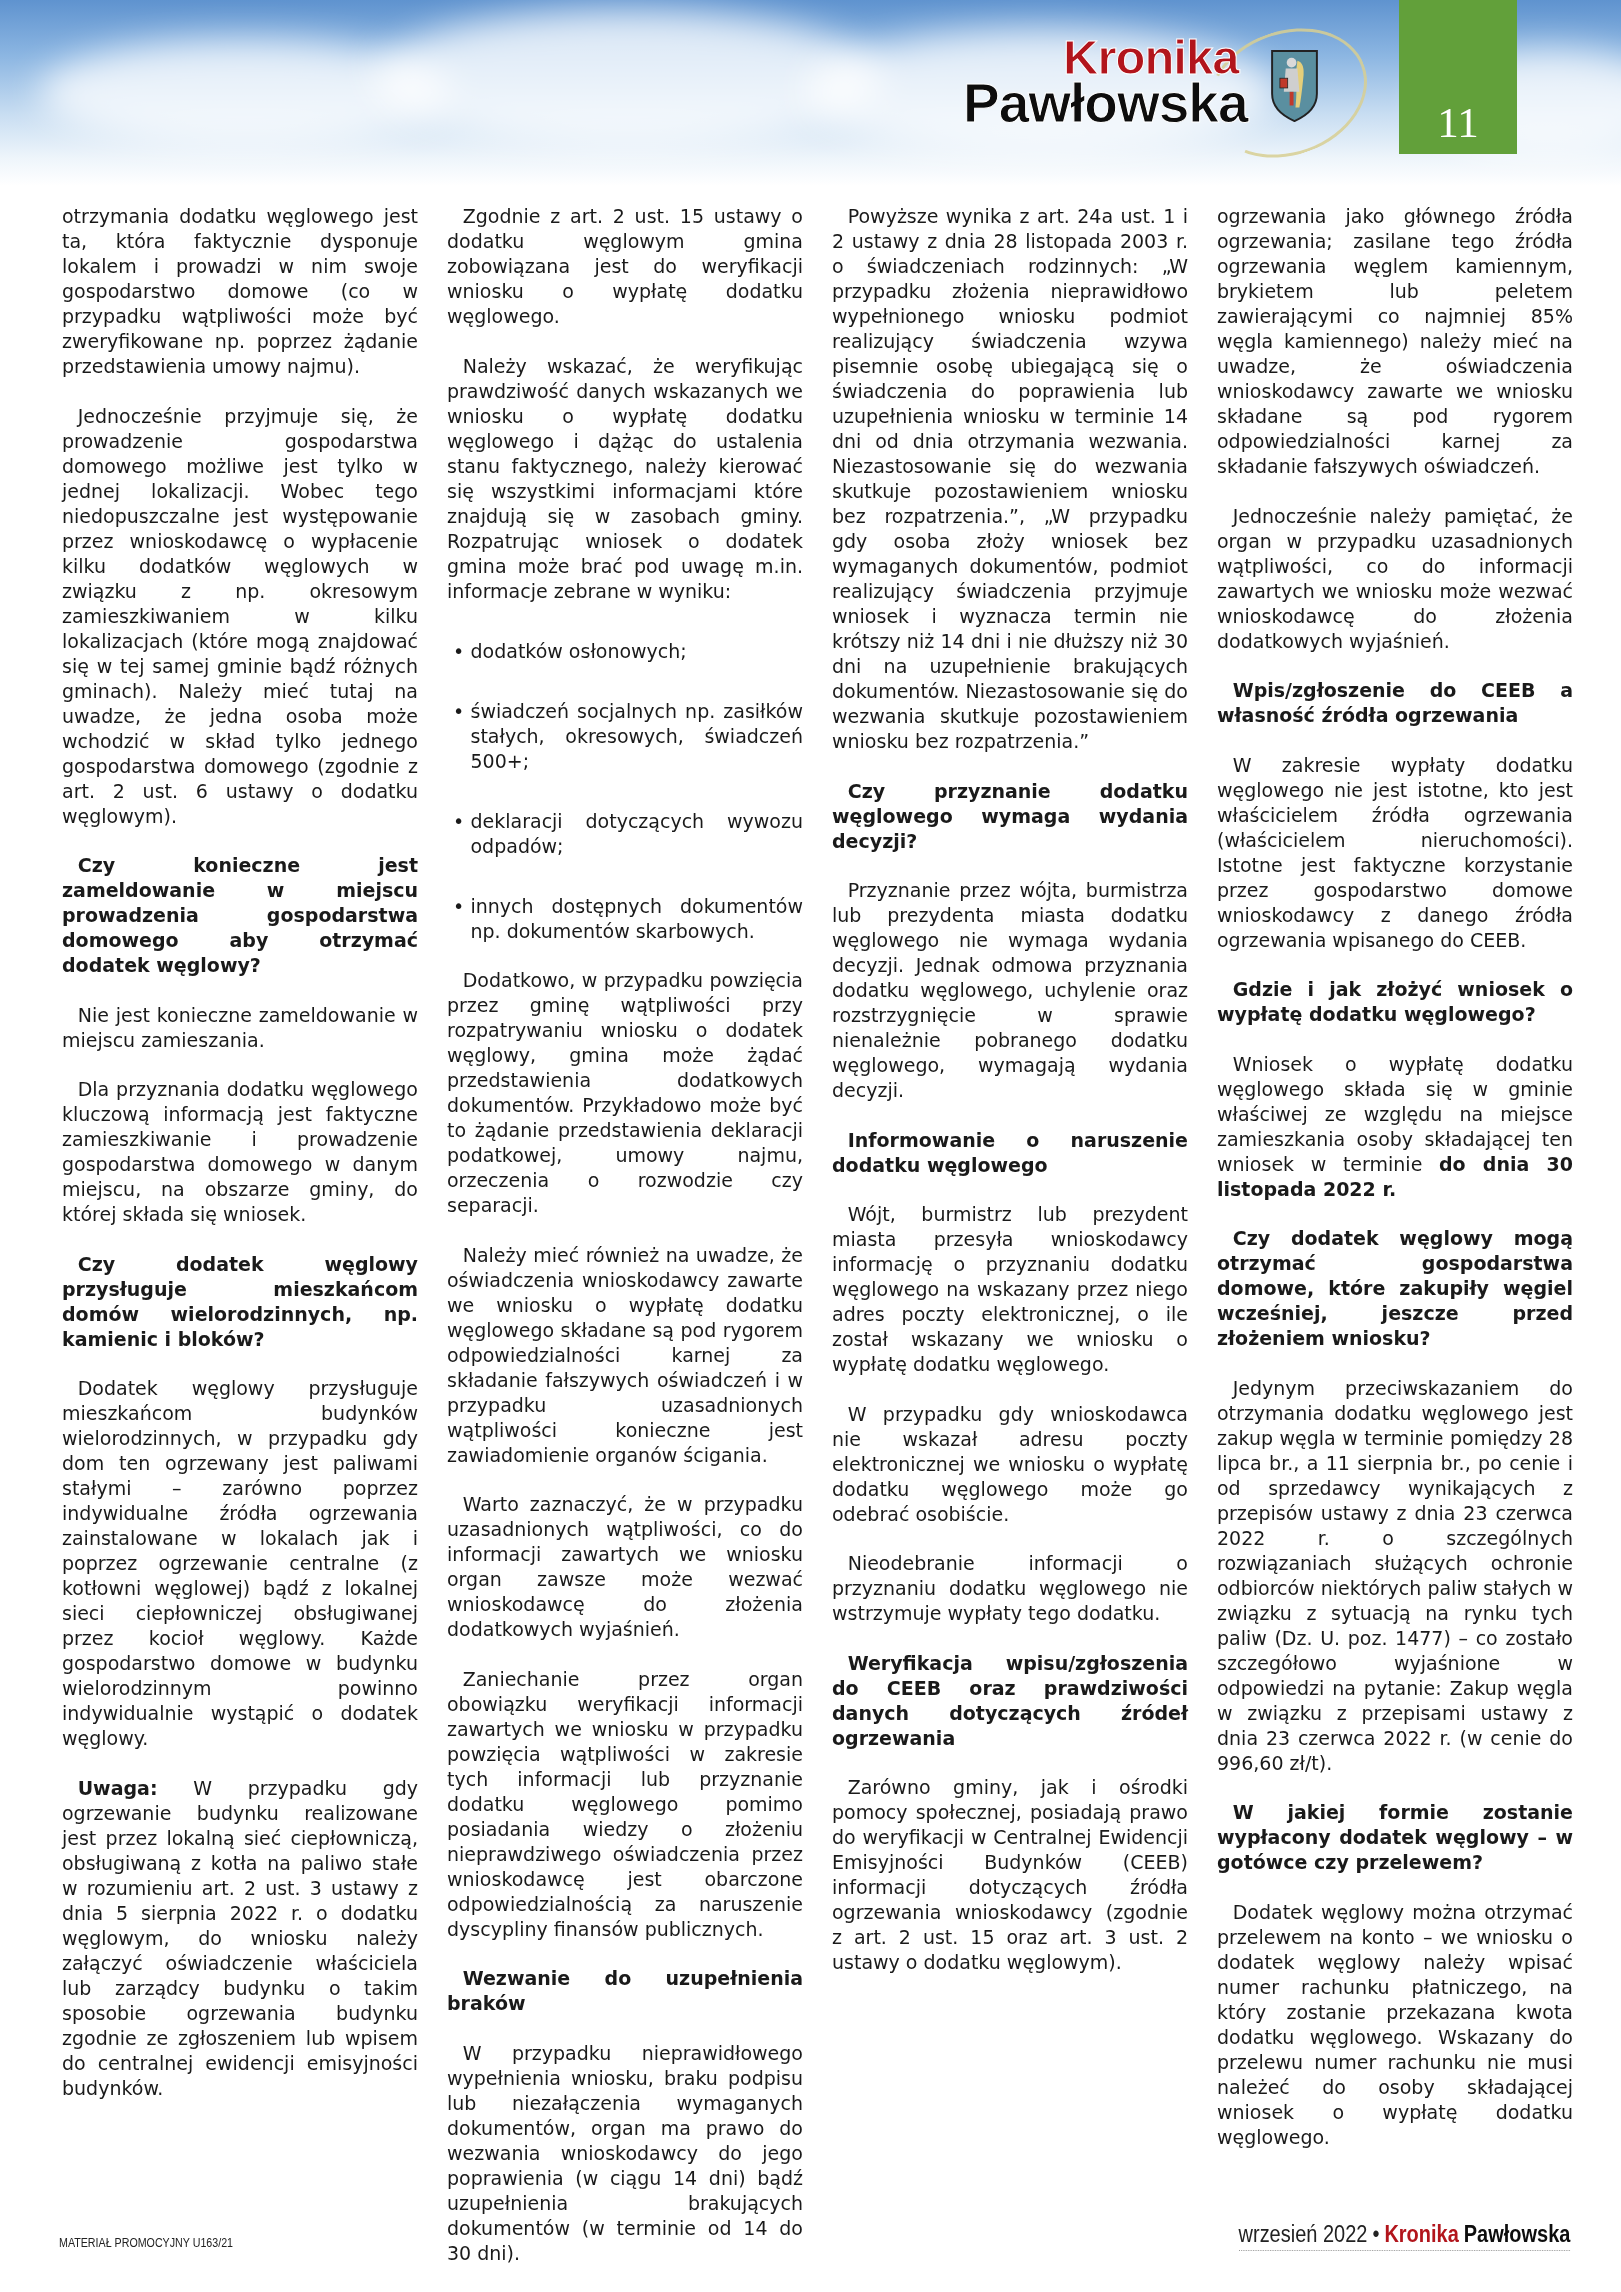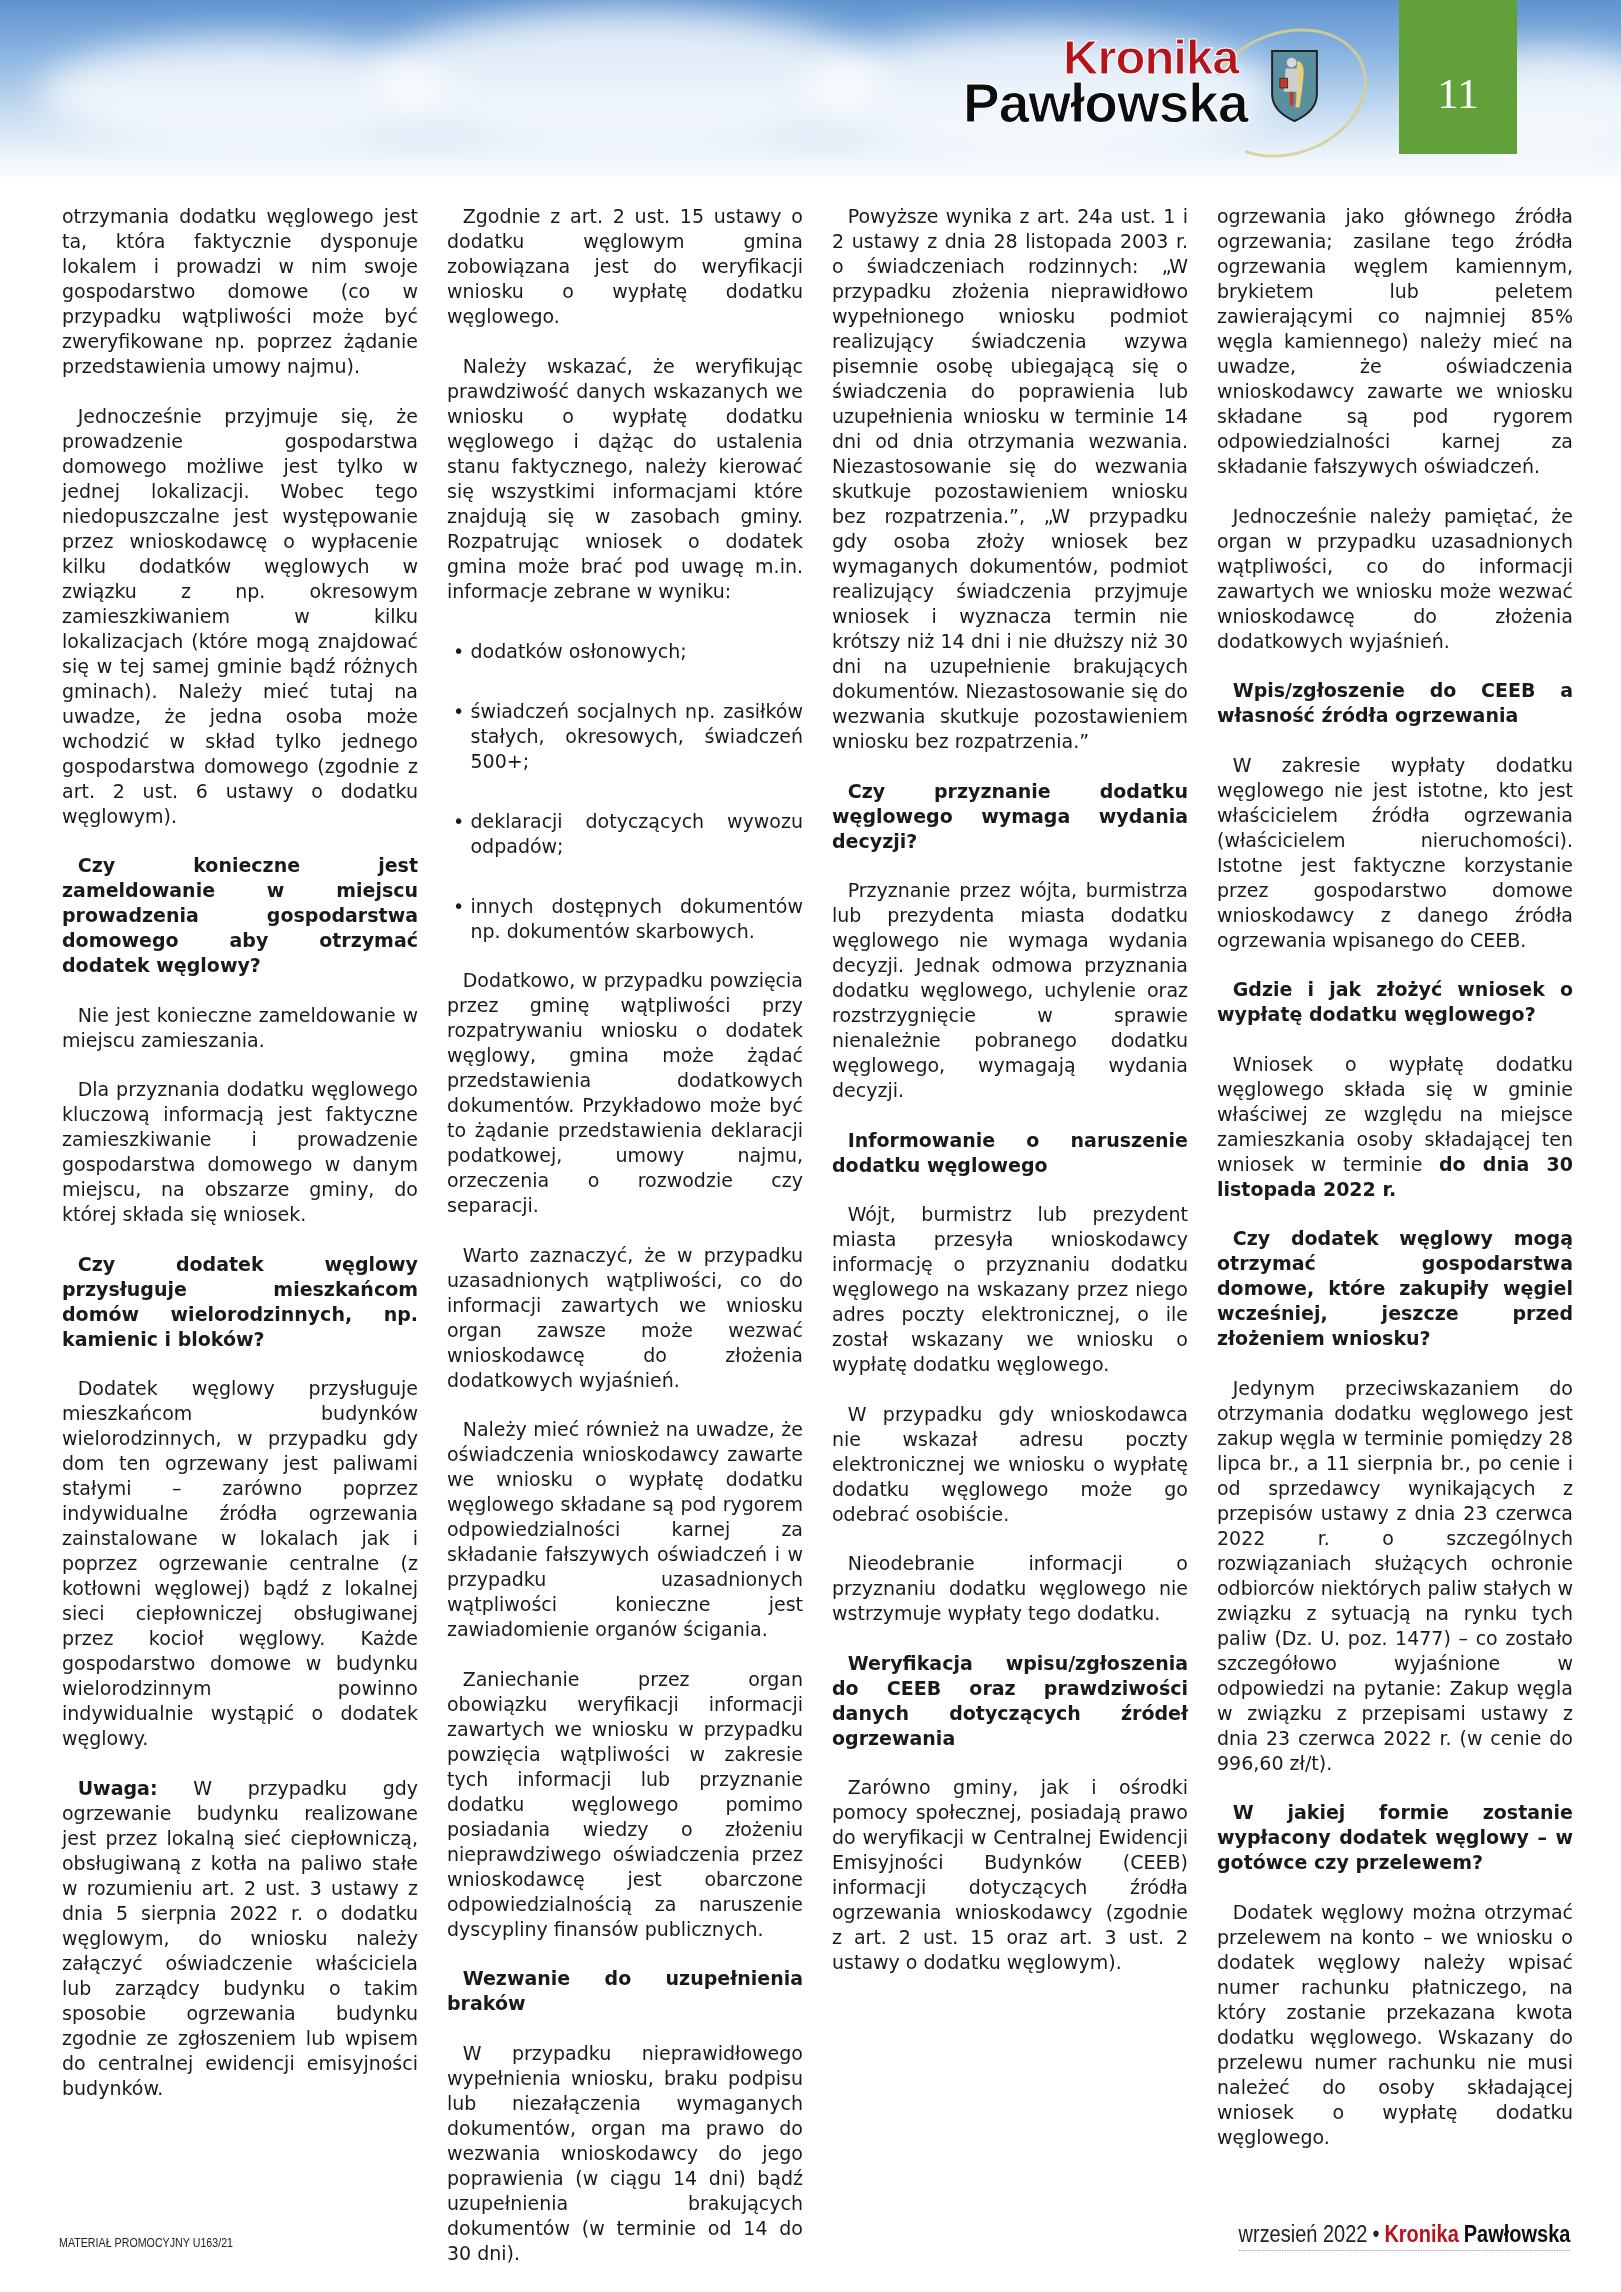--- a/index.html
+++ b/index.html
@@ -39,21 +39,21 @@
   .shield {
     position: absolute; left: 309px; top: 17.6px; width: 49px; height: 74px;
   }
   .page-box {
     position: absolute; left: 1399px; top: 0; width: 118px; height: 154px;
     background: #62a03a;
     display: flex; align-items: flex-end; justify-content: center;
   }
   .page-num {
     font-family: "Liberation Serif", serif; color: #ffffff; font-size: 43px;
-    padding-bottom: 36px;
+    padding-bottom: 7px;
   }
   .columns {
     position: absolute; top: 204px; left: 62px; width: 1509px;
     display: grid; grid-template-columns: 356px 356px 356px 356px; column-gap: 29px;
   }
   .col { font-size: 19px; line-height: 25px; text-align: justify; hyphens: manual; }
   .col p { margin: 0 0 24.5px 0; text-indent: 15.7px; }
   .col p.noind { text-indent: 0; }
   .col h3 { margin: 0 0 24.5px 0; font-size: 19px; line-height: 25px; font-weight: bold; text-indent: 15.7px; text-align: justify; }
   .col ul { margin: 0 0 24.5px 0; padding-left: 23.5px; list-style: none; }
@@ -119,22 +119,22 @@
   <div class="col">
     <p>Zgodnie z art. 2 ust. 15 ustawy o dodatku węglowym gmina zobowiązana jest do weryfikacji wniosku o wypłatę dodatku węglowego.</p>
     <p>Należy wskazać, że weryfikując prawdziwość danych wskazanych we wniosku o wypłatę dodatku węglowego i dążąc do ustalenia stanu faktycznego, należy kierować się wszystkimi informacjami które znajdują się w zasobach gminy. Rozpatrując wniosek o dodatek gmina może brać pod uwagę m.in. informacje zebrane w wyniku:</p>
     <ul>
       <li>dodatków osłonowych;</li>
       <li>świadczeń socjalnych np. zasiłków stałych, okresowych, świadczeń 500+;</li>
       <li>deklaracji dotyczących wywozu odpadów;</li>
       <li>innych dostępnych dokumentów np. dokumentów skarbowych.</li>
     </ul>
     <p>Dodatkowo, w przypadku powzięcia przez gminę wątpliwości przy rozpatrywaniu wniosku o dodatek węglowy, gmina może żądać przedstawienia dodatkowych dokumentów. Przykładowo może być to żądanie przedstawienia deklaracji podatkowej, umowy najmu, orzeczenia o rozwodzie czy separacji.</p>
+    <p>Należy mieć również na uwadze, że oświadczenia wnioskodawcy zawarte we wniosku o wypłatę dodatku węglowego składane są pod rygorem odpowiedzialności karnej za składanie fałszywych oświadczeń i w przypadku uzasadnionych wątpliwości konieczne jest zawiadomienie organów ścigania.</p>
     <p>Warto zaznaczyć, że w przypadku uzasadnionych wątpliwości, co do informacji zawartych we wniosku organ zawsze może wezwać wnioskodawcę do złożenia dodatkowych wyjaśnień.</p>
-    <p>Należy mieć również na uwadze, że oświadczenia wnioskodawcy zawarte we wniosku o wypłatę dodatku węglowego składane są pod rygorem odpowiedzialności karnej za składanie fałszywych oświadczeń i w przypadku uzasadnionych wątpliwości konieczne jest zawiadomienie organów ścigania.</p>
     <p>Zaniechanie przez organ obowiązku weryfikacji informacji zawartych we wniosku w przypadku powzięcia wątpliwości w zakresie tych informacji lub przyznanie dodatku węglowego pomimo posiadania wiedzy o złożeniu nieprawdziwego oświadczenia przez wnioskodawcę jest obarczone odpowiedzialnością za naruszenie dyscypliny finansów publicznych.</p>
     <h3>Wezwanie do uzupełnienia braków</h3>
     <p>W przypadku nieprawidłowego wypełnienia wniosku, braku podpisu lub niezałączenia wymaganych dokumentów, organ ma prawo do wezwania wnioskodawcy do jego poprawienia (w ciągu 14 dni) bądź uzupełnienia brakujących dokumentów (w terminie od 14 do 30 dni).</p>
   </div>
 
   <div class="col">
     <p>Powyższe wynika z art. 24a ust. 1 i 2 ustawy z dnia 28 listopada 2003 r. o świadczeniach rodzinnych: „W przypadku złożenia nieprawidłowo wypełnionego wniosku podmiot realizujący świadczenia wzywa pisemnie osobę ubiegającą się o świadczenia do poprawienia lub uzupełnienia wniosku w terminie 14 dni od dnia otrzymania wezwania. Niezastosowanie się do wezwania skutkuje pozostawieniem wniosku bez rozpatrzenia.”, „W przypadku gdy osoba złoży wniosek bez wymaganych dokumentów, podmiot realizujący świadczenia przyjmuje wniosek i wyznacza termin nie krótszy niż 14 dni i nie dłuższy niż 30 dni na uzupełnienie brakujących dokumentów. Niezastosowanie się do wezwania skutkuje pozostawieniem wniosku bez rozpatrzenia.”</p>
     <h3>Czy przyznanie dodatku węglowego wymaga wydania decyzji?</h3>
     <p>Przyznanie przez wójta, burmistrza lub prezydenta miasta dodatku węglowego nie wymaga wydania decyzji. Jednak odmowa przyznania dodatku węglowego, uchylenie oraz rozstrzygnięcie w sprawie nienależnie pobranego dodatku węglowego, wymagają wydania decyzji.</p>
     <h3>Informowanie o naruszenie dodatku węglowego</h3>

